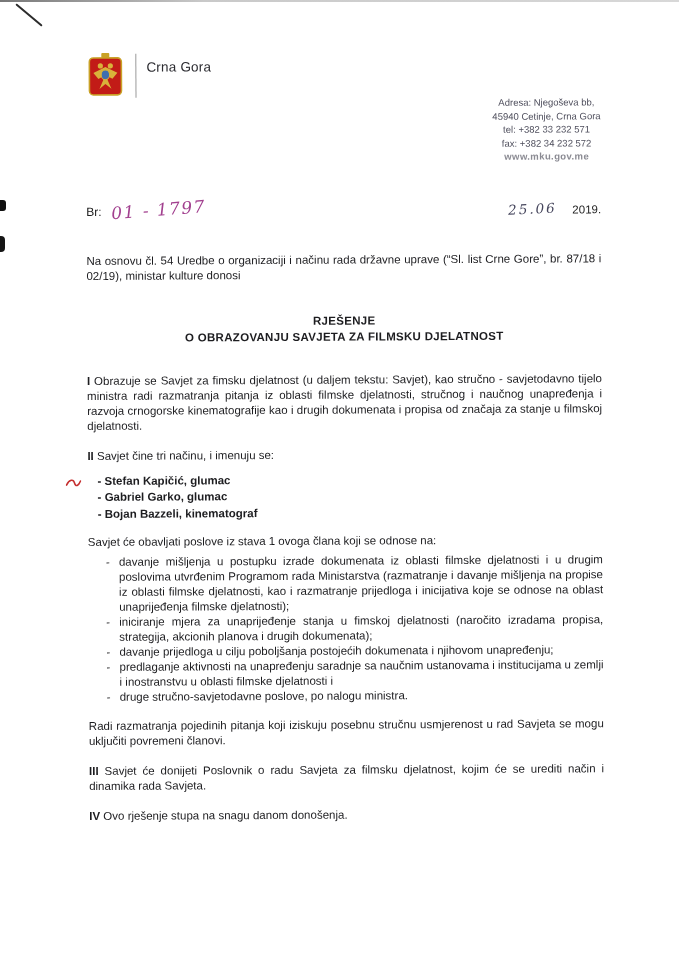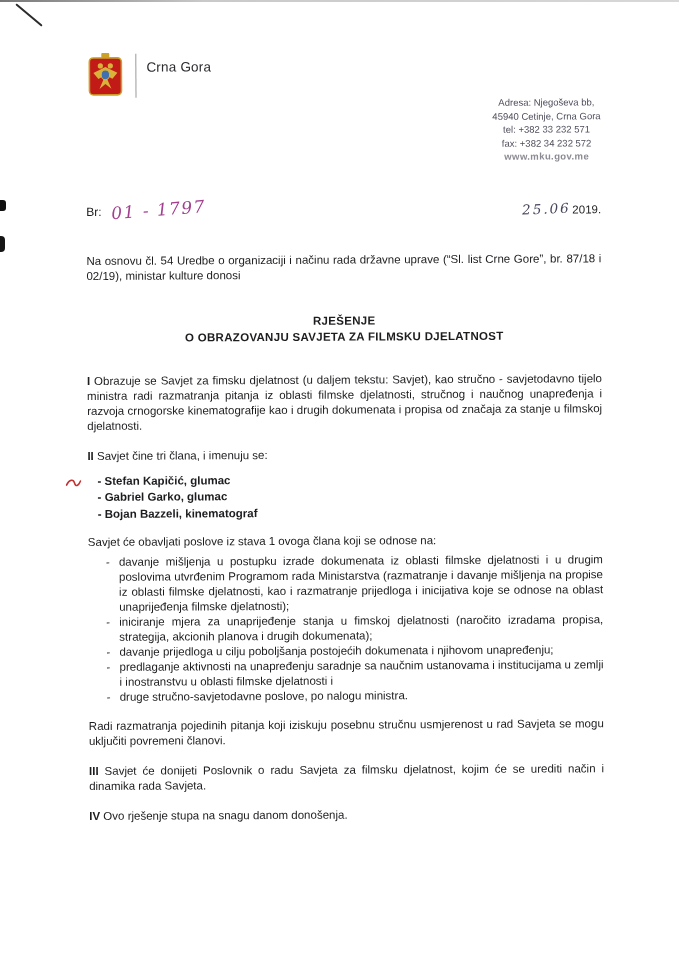--- a/index.html
+++ b/index.html
@@ -33,21 +33,21 @@
     font-family:"DejaVu Serif", serif; font-style:italic;
     font-size:17px; letter-spacing:1.5px; color:#a2408f;
     transform:rotate(-4deg);
   }
   .hand-dark {
     display:inline-block; margin-right:2px;
     font-family:"DejaVu Serif", serif; font-style:italic;
     font-size:13.5px; letter-spacing:2px; color:#45455c;
     transform:rotate(-2deg);
   }
-  .date-printed { font-size:11.5px; color:#222; }
+  .date-printed { font-size:11.5px; color:#222;margin-left:14px; }
 
   
   .bodytext { font-size:11.5px; line-height:15px; text-align:justify; color:#1d1d20; }
   .intro { margin-top:34px; }
   .doc-title { margin-top:30px; text-align:center; font-weight:700; font-size:11.5px; line-height:16px; letter-spacing:.3px; }
   .para { margin-top:15px; }
   .para .marker { font-weight:700; }
   .sec1 { margin-top:28px; }
   .members { margin-top:9px; padding-left:10px; position:relative; }
   .member { font-weight:700; font-size:11.5px; line-height:16.5px; }
@@ -113,21 +113,21 @@
       <div>O OBRAZOVANJU SAVJETA ZA FILMSKU DJELATNOST</div>
     </div>
 
     <p class="bodytext para sec1">
       <span class="marker">I</span>
       <span>Obrazuje se Savjet za fimsku djelatnost (u daljem tekstu: Savjet), kao stručno - savjetodavno tijelo ministra radi razmatranja pitanja iz oblasti filmske djelatnosti, stručnog i naučnog unapređenja i razvoja crnogorske kinematografije kao i drugih dokumenata i propisa od značaja za stanje u filmskoj djelatnosti.</span>
     </p>
 
     <p class="bodytext para">
       <span class="marker">II</span>
-      <span>Savjet čine tri člana, i imenuju se:</span>
+      <span>Savjet čine tri načinu, i imenuju se:</span>
     </p>
 
     <div class="members">
       <span class="ink-squiggle">
         <svg width="16" height="12" viewBox="0 0 16 12">
             <path d="M1 8 C4 2, 8 2, 9 6 C10 10, 13 9, 15 4" stroke="#c53030" stroke-width="1.6" fill="none" stroke-linecap="round"></path>
           </svg>
       </span>
       <div class="member">- Stefan Kapičić, glumac</div>
       <div class="member">- Gabriel Garko, glumac</div>

